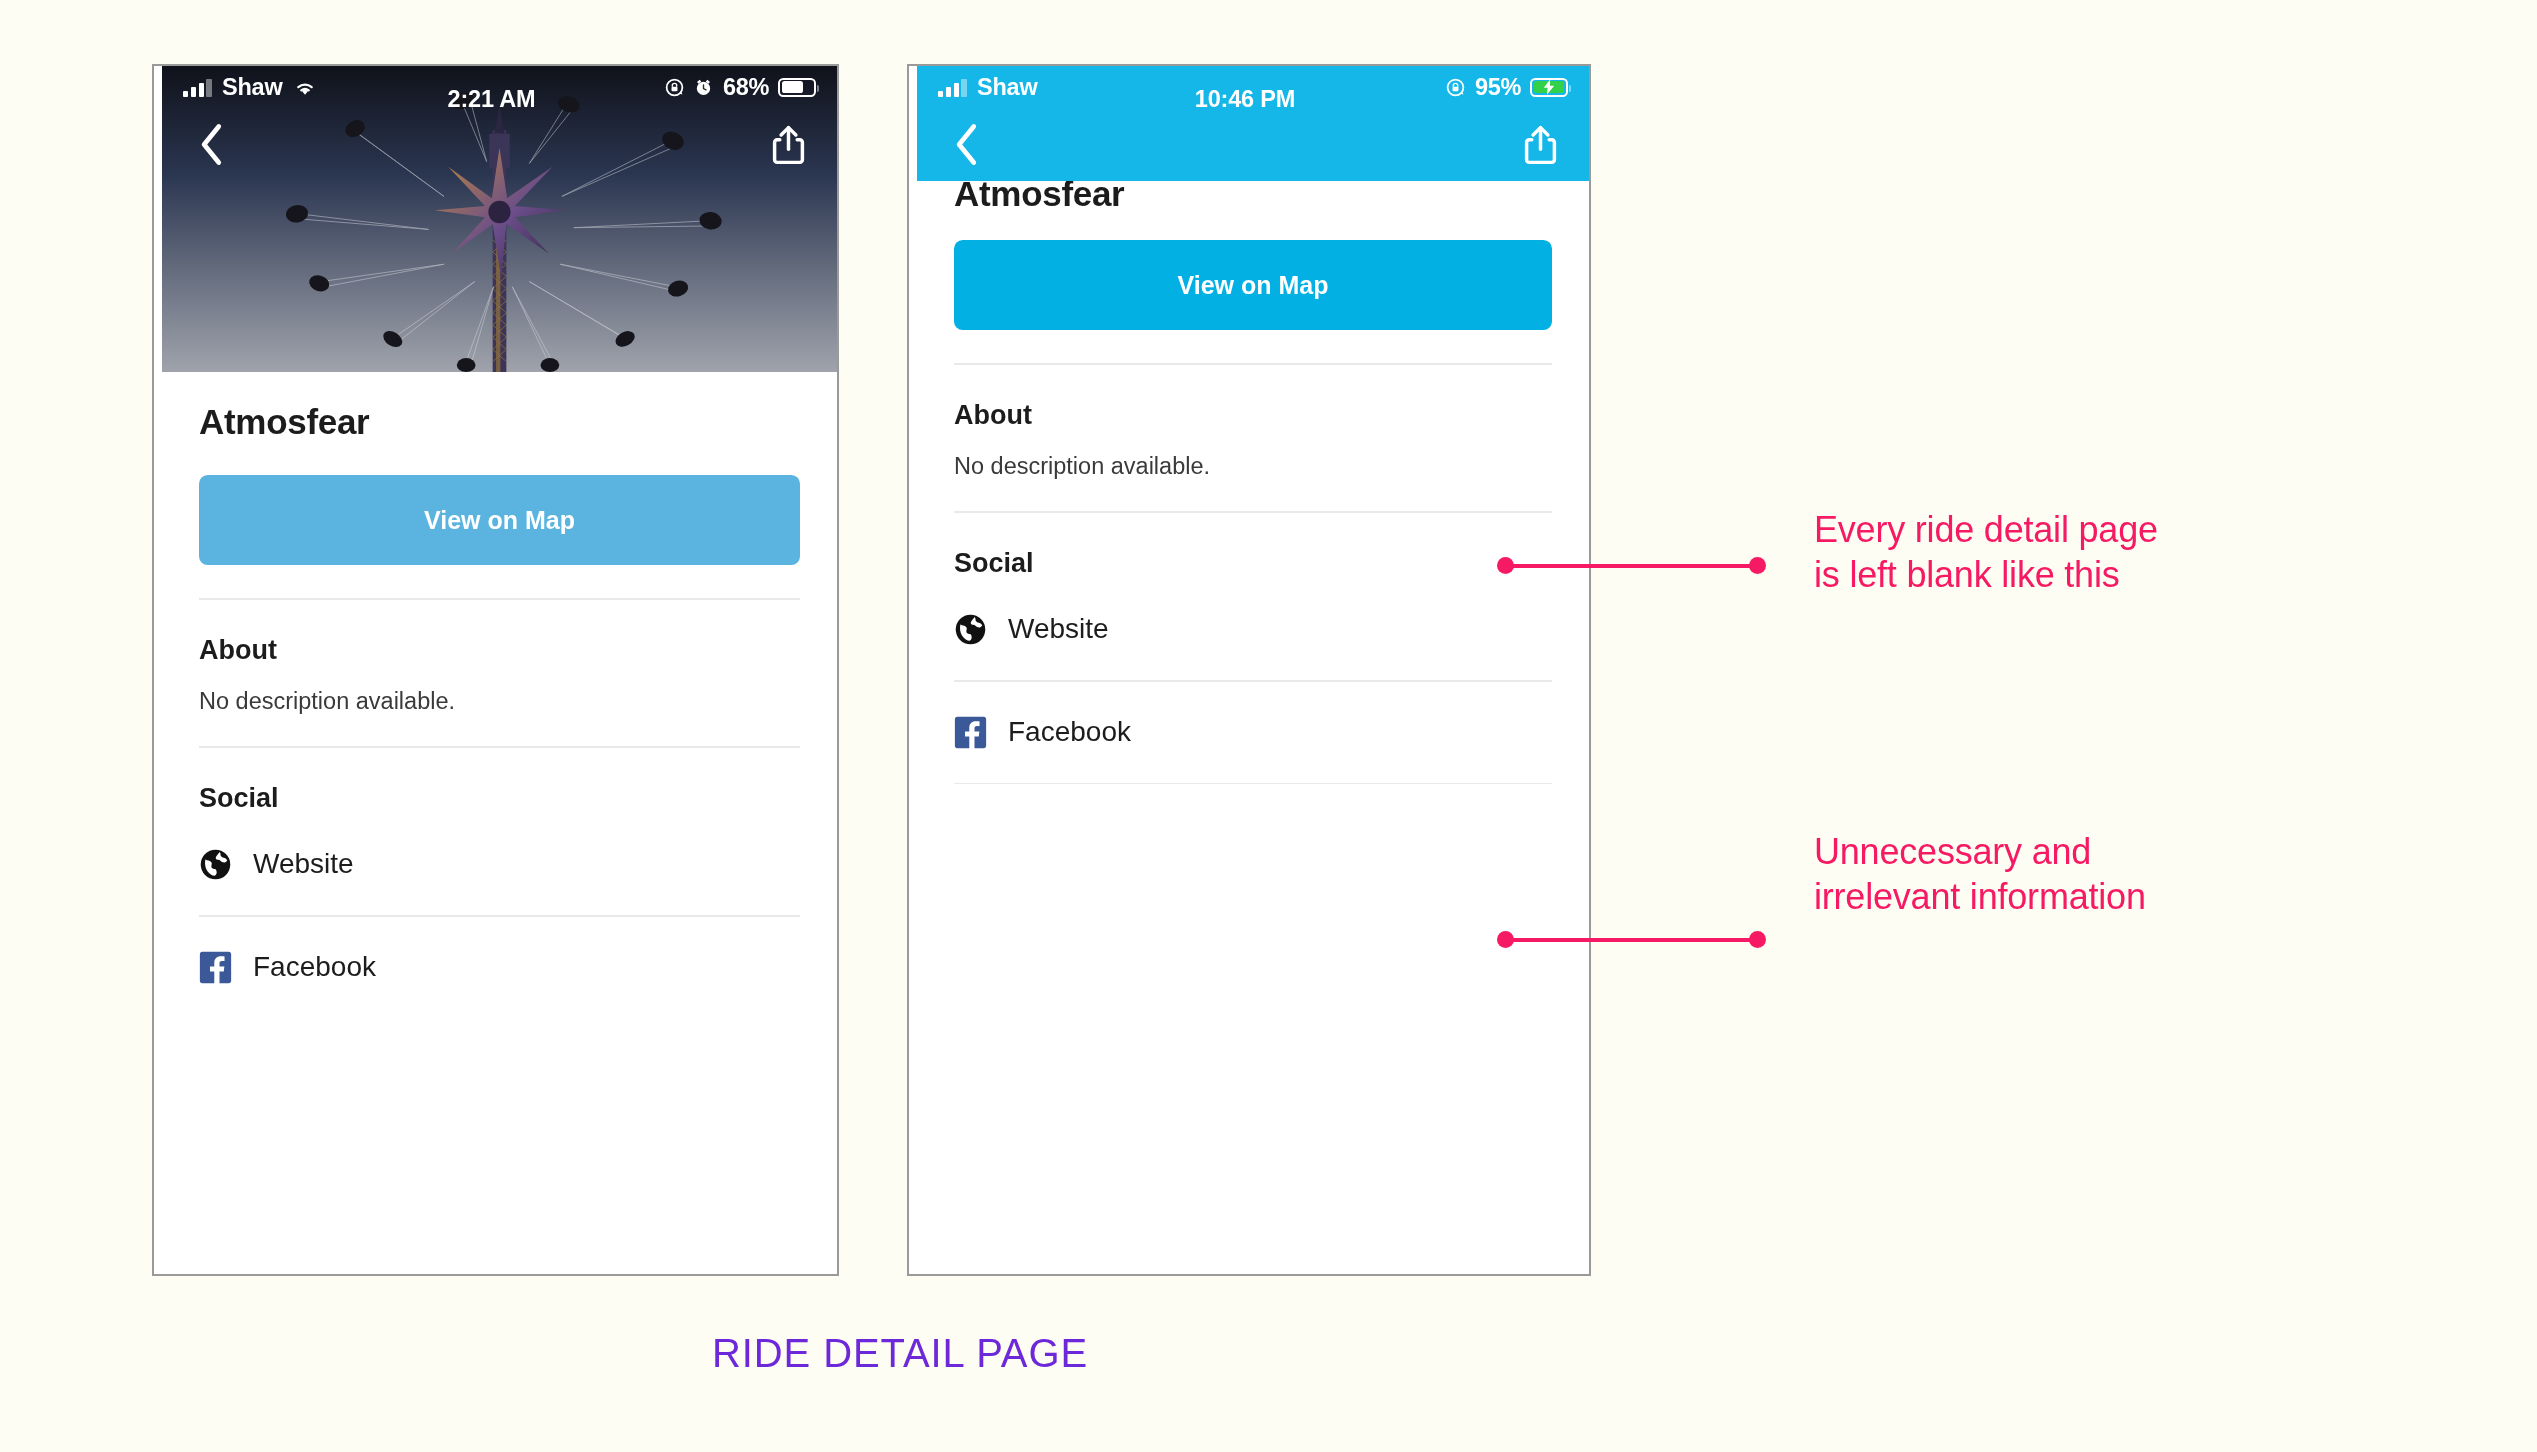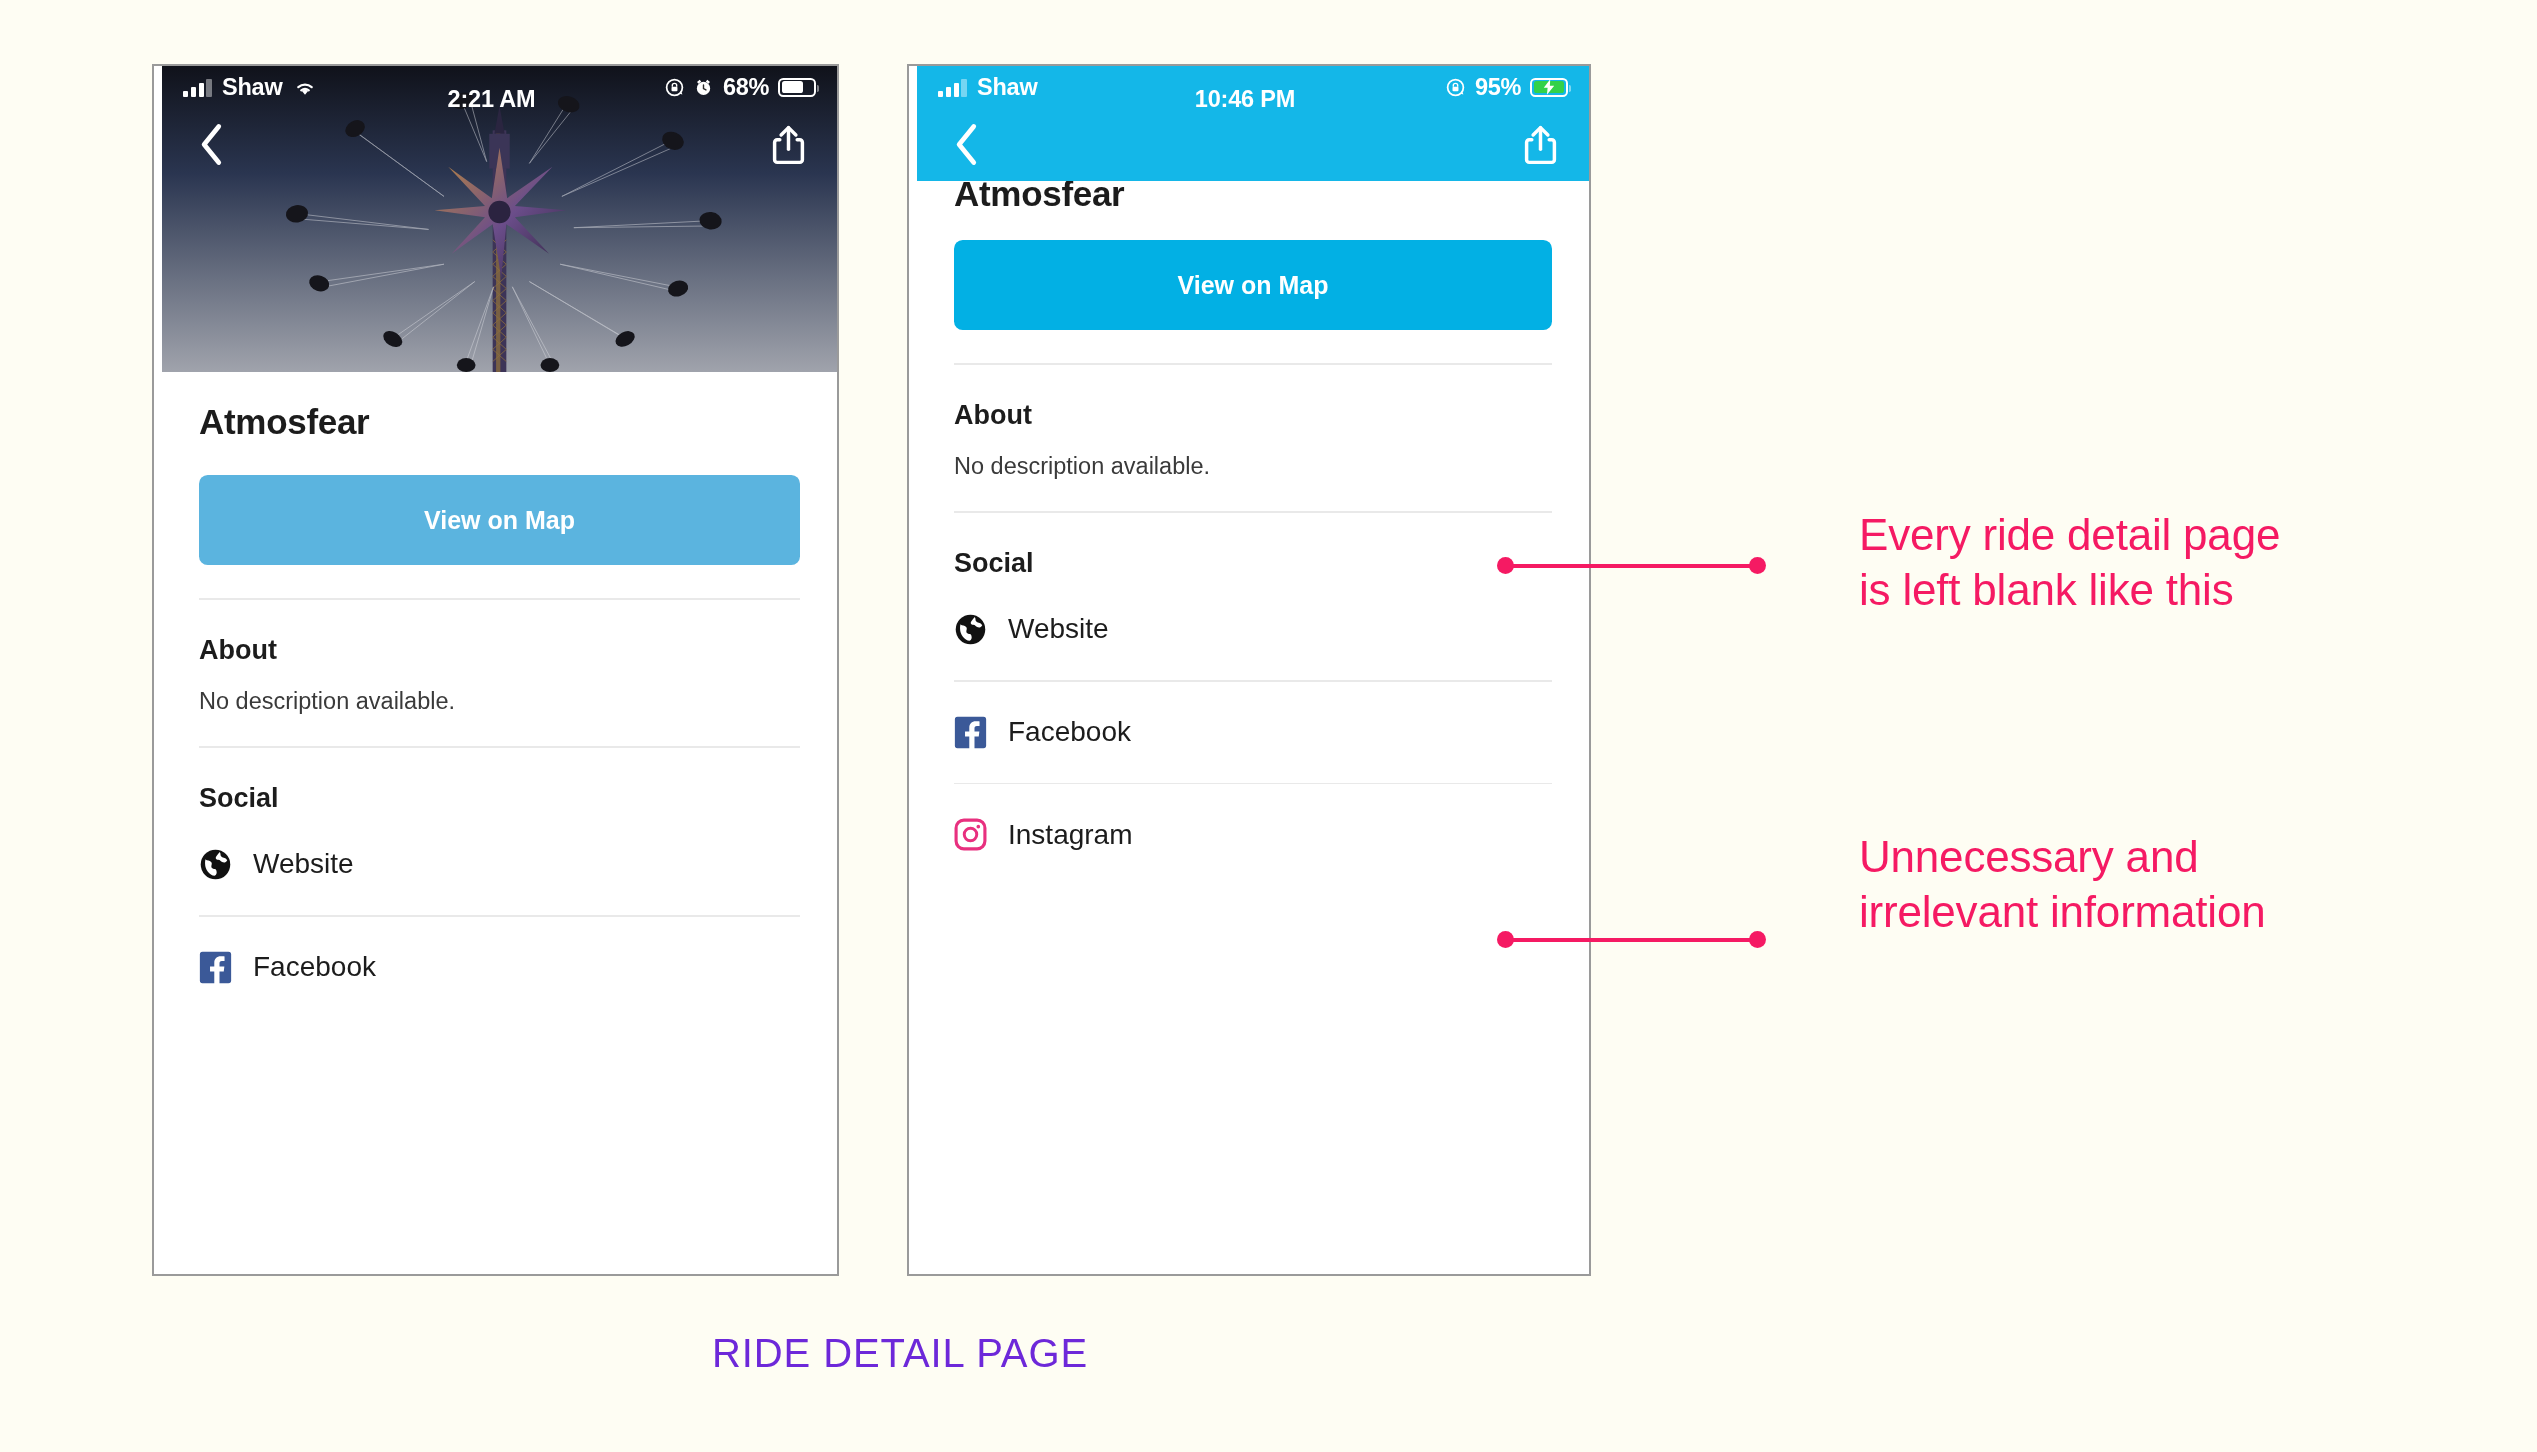--- a/index.html
+++ b/index.html
@@ -225,26 +225,25 @@
   }
   .annot-dot {
     position: absolute;
     width: 17.4px; height: 17.4px;
     border-radius: 50%;
     background: #F51A63;
   }
   .annot-text {
     position: absolute;
     color: #F51A63;
-    font-size: 44px;
+    font-size: 36px;
     line-height: 1.25;
     font-weight: 400;
     white-space: pre-line;
     letter-spacing: -0.2px;
-    margin-left: 45px;
   }
 
   .caption {
     position: absolute;
     left: 0;
     top: 1331px;
     width: 1800px;
     text-align: center;
     font-size: 40px;
     letter-spacing: 0.9px;
@@ -482,28 +481,20 @@
       <div class="social-row">
         <svg class="social-ico" viewBox="0 0 38 38">
           <rect x="1" y="1" width="36" height="36" rx="3" fill="#3B5998"></rect>
           <path d="M23.6 38V23.5h4.9l.7-5.7h-5.6v-3.6c0-1.6.5-2.8 2.8-2.8h3V6.3c-.5-.1-2.3-.2-4.4-.2-4.4 0-7.4 2.7-7.4 7.6v4.1h-4.9v5.7h4.9V38z" fill="#fff"></path>
         </svg>
         <span class="social-label">Facebook</span>
       </div>
 
       <div class="divider" style="margin-top:0"></div>
 
-      <div class="social-row">
-        <svg class="social-ico" viewBox="0 0 38 38">
-          <rect x="2.4" y="2.4" width="33.2" height="33.2" rx="9" stroke="#E8307F" stroke-width="3.6" fill="none"></rect>
-          <circle cx="19" cy="19" r="7.2" stroke="#E8307F" stroke-width="3.4" fill="none"></circle>
-          <circle cx="28" cy="10" r="2.1" fill="#E8307F"></circle>
-        </svg>
-        <span class="social-label">Instagram</span>
-      </div>
     </div>
   </div>
 
   <div class="annot-dot" style="left:1497px; top:557px;"></div>
   <div class="annot-line" style="left:1505px; top:564px; width:252px;"></div>
   <div class="annot-dot" style="left:1749px; top:557px;"></div>
   <div class="annot-text" style="left:1814px; top:507px; width:522px;">Every ride detail page
 is left blank like this</div>
 
   <div class="annot-dot" style="left:1497px; top:931px;"></div>

